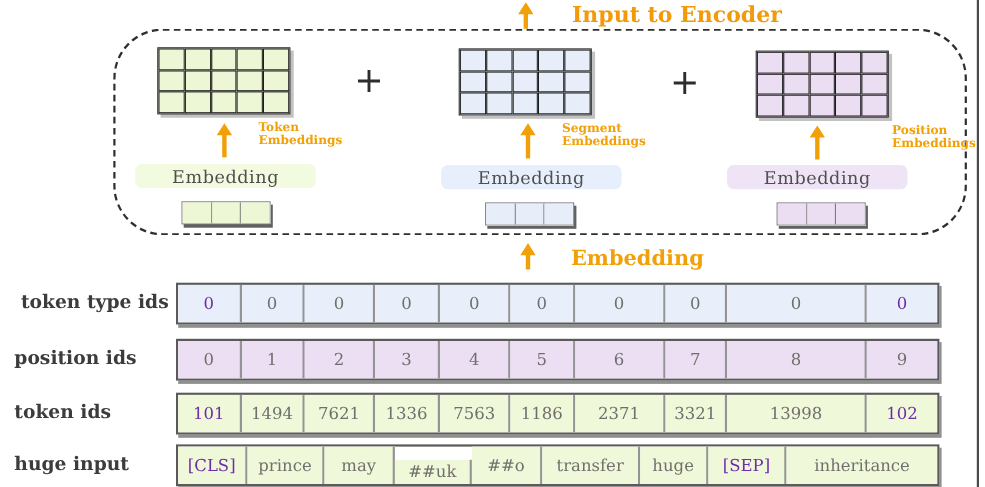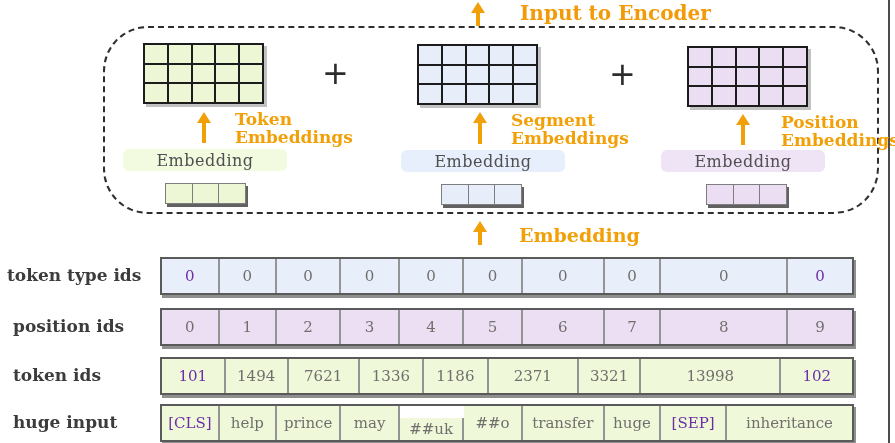--- a/index.html
+++ b/index.html
@@ -22,21 +22,21 @@
     width:121px;height:61px;border:1px solid #1c1c1c;box-sizing:border-box;
     box-shadow:3px 3px 0 #c2c2c2;}
   .matrix .mcell{border:1px solid #1c1c1c;}
   .matrix.green .mcell{background:#EDF7D5;}
   .matrix.blue  .mcell{background:#E7EEFA;}
   .matrix.purple .mcell{background:#EBDDF2;}
 
   .plus{font-size:32px;color:#2d2d2d;font-family:"DejaVu Sans",sans-serif;line-height:1;}
 
   .title{color:#F29A07;font-weight:bold;font-size:20px;}
-  .group-label{color:#F2A008;font-weight:bold;font-size:17px;line-height:1.08;}
+  .group-label{color:#F2A008;font-weight:bold;font-size:11px;line-height:1.08;}
   .flow-label{color:#F2A008;font-weight:bold;font-size:19px;}
 
   
   .embed-box{width:164px;height:22px;border-radius:6px;text-align:center;
     font-size:16px;color:#4f4f4f;line-height:23px;letter-spacing:.5px;}
   .embed-box.green{background:#F2FADF;}
   .embed-box.blue{background:#E7EFFC;}
   .embed-box.purple{background:#EFE3F6;}
 
   
@@ -144,21 +144,21 @@
 </div>
 
 <div class="abs group-label" style="left:235px;top:110px;">
   <div>Token</div>
   <div>Embeddings</div>
 </div>
 <div class="abs group-label" style="left:511px;top:111px;">
   <div>Segment</div>
   <div>Embeddings</div>
 </div>
-<div class="abs group-label" style="left:781px;top:113px;">
+<div class="abs group-label" style="left:811px;top:113px;">
   <div>Position</div>
   <div>Embeddings</div>
 </div>
 
 <div class="abs embed-box green" style="left:123px;top:149px;">Embedding</div>
 <div class="abs embed-box blue" style="left:401px;top:150px;">Embedding</div>
 <div class="abs embed-box purple" style="left:661px;top:150px;">Embedding</div>
 
 <div class="abs strip green" style="left:165px;top:183px;">
     <div class="scell"></div>
@@ -175,21 +175,21 @@
     <div class="scell"></div>
     <div class="scell"></div>
   </div>
 
 <div class="abs up-arrow" style="left:473px;top:221px;">
   <div class="head"></div>
   <div class="shaft" style="height:14px;"></div>
 </div>
 <div class="abs flow-label" style="left:519px;top:224px;">Embedding</div>
 
-<div class="abs row-label" style="left:7px;top:265px;">token type ids</div>
+<div class="abs row-label" style="left:19px;top:265px;">token type ids</div>
 <div class="abs id-row blue" style="top:257px;">
     <div class="cell hl" style="flex-grow: 83;">0</div>
     <div class="cell" style="flex-grow: 82;">0</div>
     <div class="cell" style="flex-grow: 93;">0</div>
     <div class="cell" style="flex-grow: 84;">0</div>
     <div class="cell" style="flex-grow: 93;">0</div>
     <div class="cell" style="flex-grow: 84;">0</div>
     <div class="cell" style="flex-grow: 119;">0</div>
     <div class="cell" style="flex-grow: 81;">0</div>
     <div class="cell" style="flex-grow: 186;">0</div>
@@ -209,31 +209,31 @@
     <div class="cell" style="flex-grow: 186;">8</div>
     <div class="cell" style="flex-grow: 95;">9</div>
   </div>
 
 <div class="abs row-label" style="left:13px;top:365px;">token ids</div>
 <div class="abs id-row green" style="top:357px;">
     <div class="cell hl" style="flex-grow: 83;">101</div>
     <div class="cell" style="flex-grow: 82;">1494</div>
     <div class="cell" style="flex-grow: 93;">7621</div>
     <div class="cell" style="flex-grow: 84;">1336</div>
+    <div class="cell" style="flex-grow: 93;">7563</div>
     <div class="cell" style="flex-grow: 84;">1186</div>
     <div class="cell" style="flex-grow: 119;">2371</div>
     <div class="cell" style="flex-grow: 81;">3321</div>
     <div class="cell" style="flex-grow: 186;">13998</div>
     <div class="cell hl" style="flex-grow: 95;">102</div>
   </div>
 
 <div class="abs row-label" style="left:13px;top:412px;">huge input</div>
 <div class="abs id-row green" style="top:404px;">
     <div class="cell hl" style="flex-grow: 83;">[CLS]</div>
-    <div class="cell" style="flex-grow: 82;">help</div>
     <div class="cell" style="flex-grow: 93;">prince</div>
     <div class="cell" style="flex-grow: 84;">may</div>
     <div class="cell" style="flex-grow: 93; margin-top: 12px;">##uk</div>
     <div class="cell" style="flex-grow: 84;">##o</div>
     <div class="cell" style="flex-grow: 119;">transfer</div>
     <div class="cell" style="flex-grow: 81;">huge</div>
     <div class="cell hl" style="flex-grow: 95;">[SEP]</div>
     <div class="cell" style="flex-grow: 186;">inheritance</div>
   </div>
 

